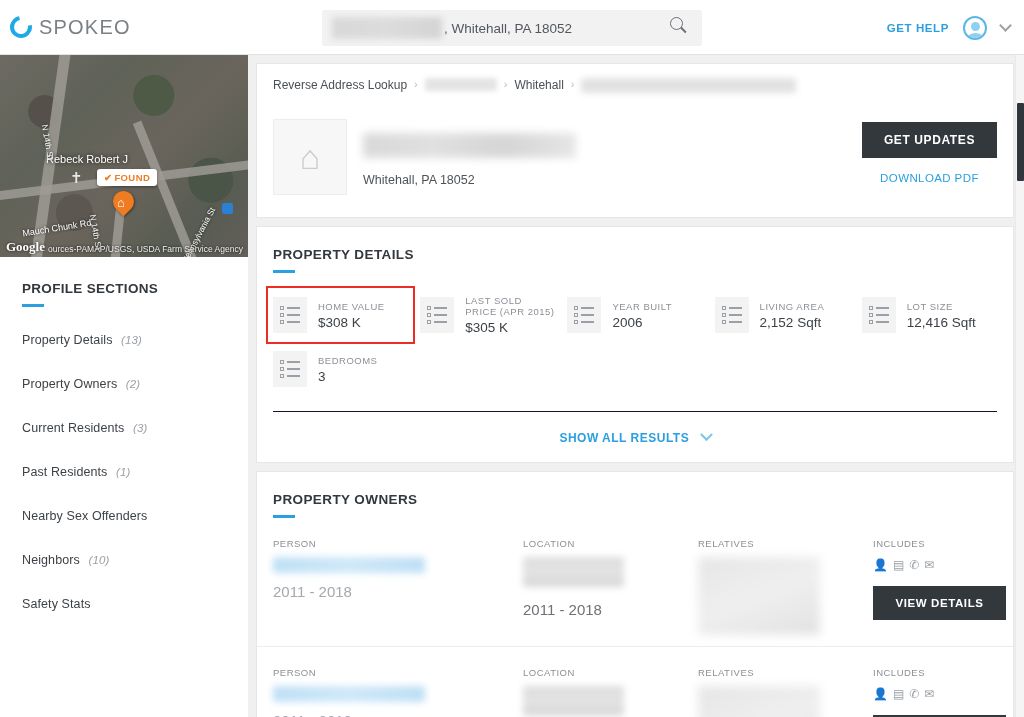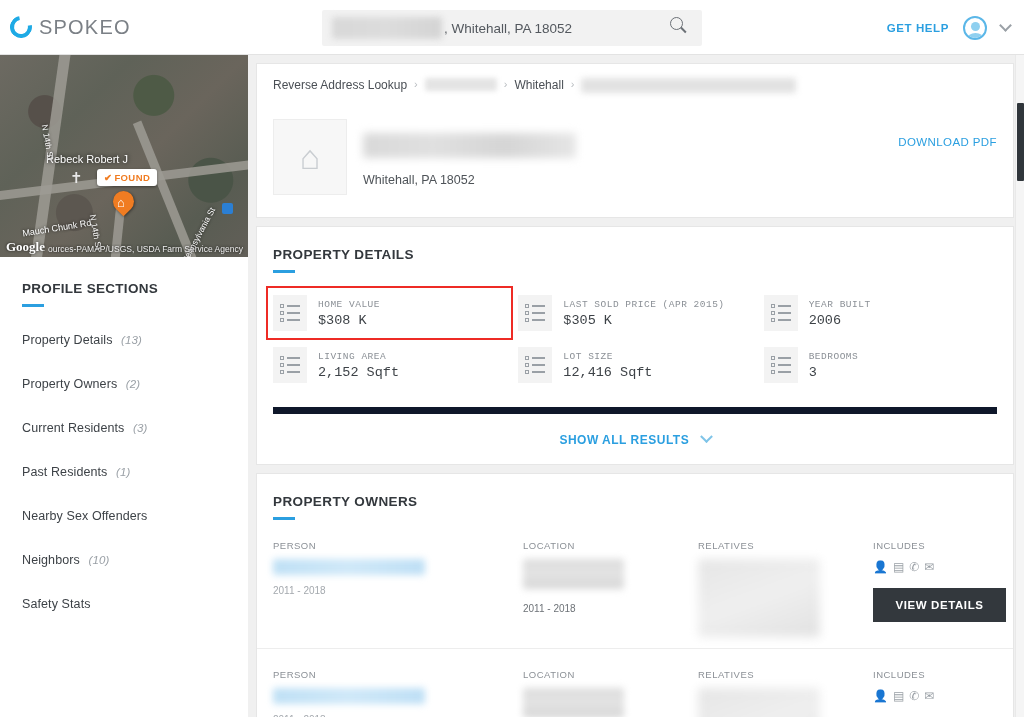--- a/index.html
+++ b/index.html
@@ -189,44 +189,43 @@
     letter-spacing: .4px; font-weight: 400;
   }
 
   .sec-head {
     font-size: 13.5px; font-weight: 700; color: #33383d;
     letter-spacing: .4px; padding: 20px 16px 0;
   }
   .sec-rule { width: 22px; height: 3px; background: #2b9fe0; margin: 8px 0 0 16px; }
 
   .details-grid {
-    display: grid; grid-template-columns: 1fr 1fr 1fr;
+    display: grid; grid-template-columns: 1fr 1fr 1fr 1fr 1fr;
     padding: 14px 10px 0 10px;
-    font-family: Liberation Mono, monospace;
   }
   .dcell { display: flex; align-items: center; padding: 8px 6px; position: relative; }
   .dcell.hl {
     outline: 2px solid #ee2b25; outline-offset: -1px;
   }
   .list-ic {
     width: 34px; height: 36px; background: #f3f3f3;
     display: flex; flex-direction: column; justify-content: center;
     align-items: center; gap: 3px; flex: 0 0 34px;
   }
   .li-row { display: flex; align-items: center; gap: 3px; }
   .li-sq { width: 4px; height: 4px; border: 1px solid #9aa0a6; }
   .li-ln { width: 13px; height: 1.5px; background: #9aa0a6; }
   .dtxt { margin-left: 11px; }
   .dlabel {
     font-size: 9.5px; color: #8b9096; letter-spacing: .5px; text-transform: uppercase;
   }
   .dval { font-size: 13.5px; color: #3d4247; margin-top: 3px; }
 
   .show-all {
-    border-top: 7px solid #0f172a; margin: 16px 16px 0;
+    border-top: 1px solid #0f172a; margin: 16px 16px 0;
     padding: 16px 0 16px; text-align: center;
   }
   .show-all-txt {
     font-size: 12px; color: #2b9fe0; font-weight: 700; letter-spacing: .5px;
   }
   .show-chev {
     display: inline-block; width: 9px; height: 9px; margin-left: 8px;
     border-right: 2px solid #7fc4e8; border-bottom: 2px solid #7fc4e8;
     transform: rotate(45deg) translate(-2px,-2px);
   }
@@ -248,21 +247,21 @@
   .loc-blur {
     width: 101px; height: 30px; margin-top: 8px; border-radius: 2px;
     background: linear-gradient(180deg,#dcdcdc,#e3e3e3,#d6d6d6);
     filter: blur(3.5px);
   }
   .rel-blur {
     width: 122px; height: 78px; margin-top: 8px; border-radius: 2px;
     background: linear-gradient(160deg,#e6e6e6,#efefef,#e2e2e2);
     filter: blur(5px);
   }
-  .date-txt { font-size: 10px; color: #a4a9ae; margin-top: 10px; }
+  .date-txt { font-size: 15px; color: #a4a9ae; margin-top: 10px; }
   .date-txt.loc { margin-top: 14px; color: #6d7277; }
   .inc-icons { display: flex; gap: 5px; margin-top: 9px; font-size: 12px; color: #9aa0a6; }
   .view-details { margin-top: 14px; }
   .btn-view {
     background: #33383d; color: #fff; border: none; width: 133px;
     font-size: 11.5px; font-weight: 700; letter-spacing: .6px;
     padding: 11px 0; cursor: pointer; font-family: "Liberation Sans", sans-serif;
   }
 
   .scrollbar {
@@ -376,20 +375,21 @@
 
       <div class="prop-head">
         <div class="house-box">
           <span class="house-glyph">⌂</span>
         </div>
         <div class="prop-head-txt">
           <div class="addr-blur"></div>
           <div class="addr-city">Whitehall, PA 18052</div>
         </div>
         <div class="head-actions">
+          <button class="btn-dark">GET UPDATES</button>
           <span class="dl-pdf">DOWNLOAD PDF</span>
         </div>
       </div>
     </div>
 
     <div class="card">
       <div class="sec-head">PROPERTY DETAILS</div>
       <div class="sec-rule"></div>
 
       <div class="details-grid">

